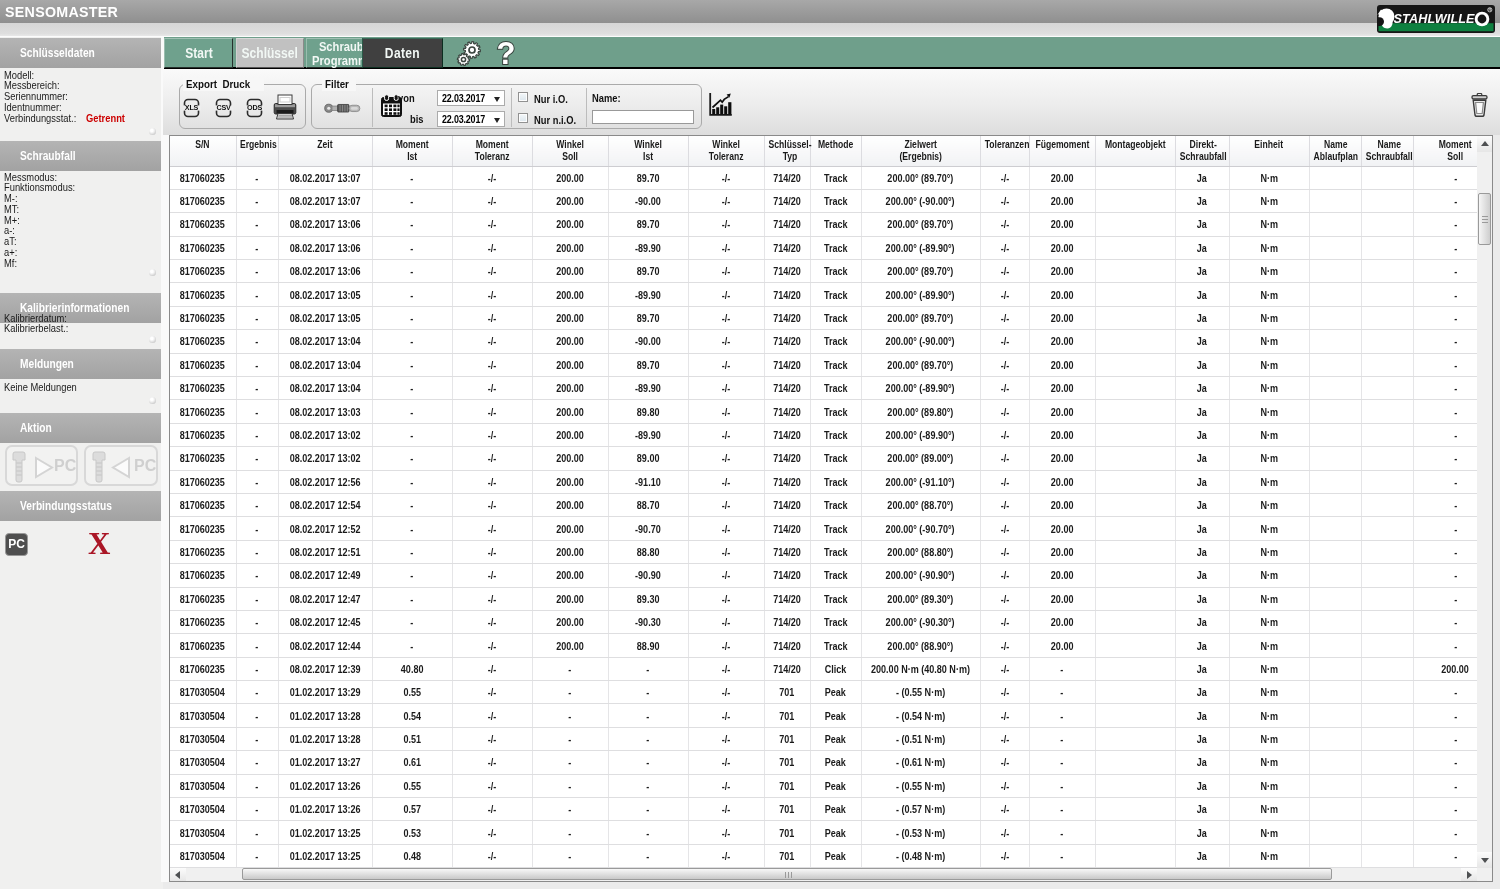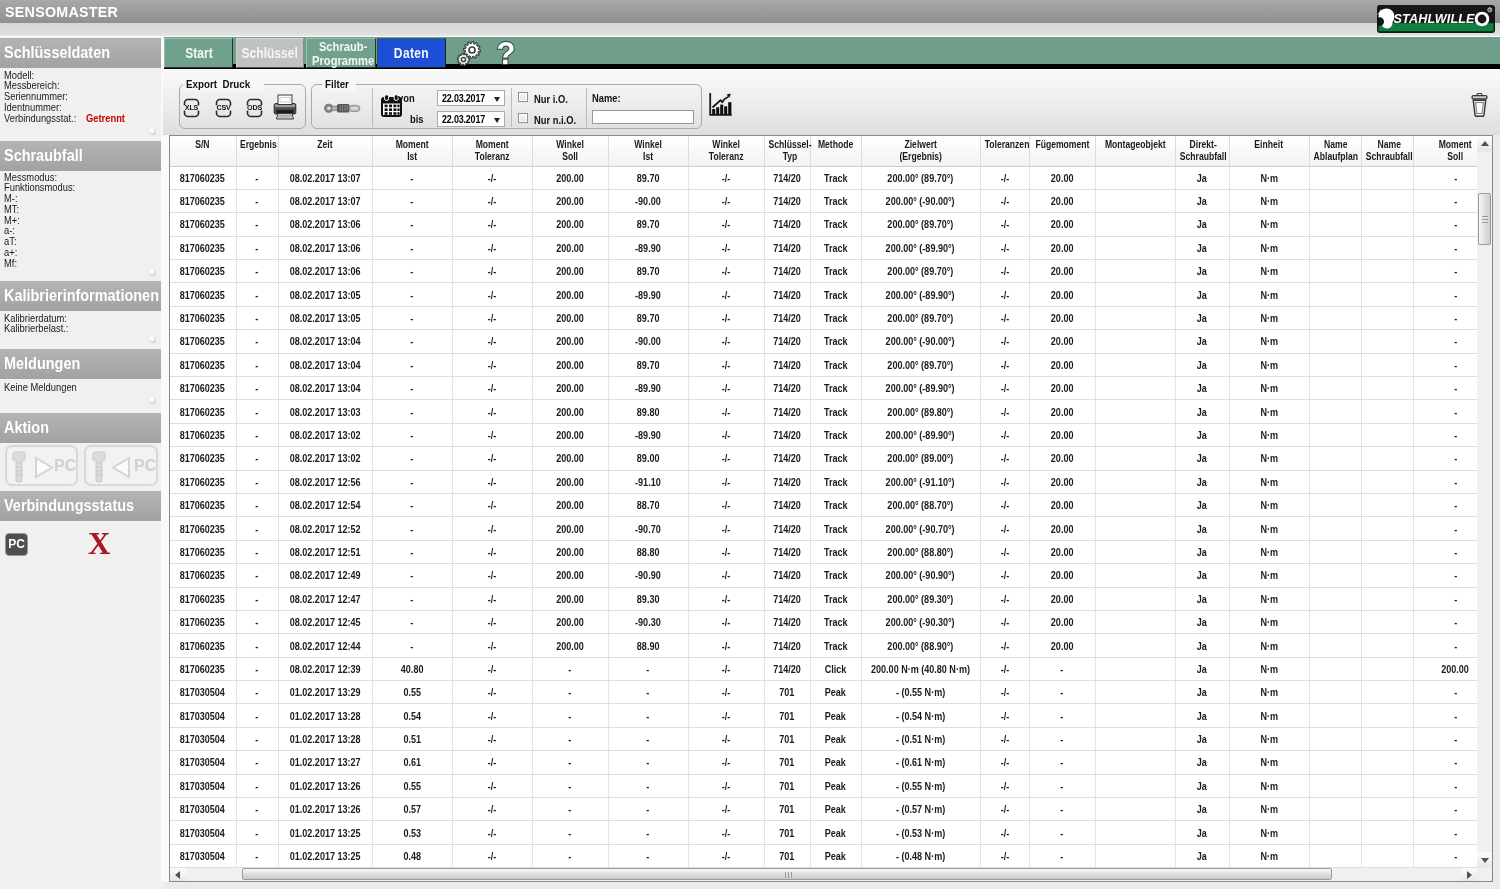--- a/index.html
+++ b/index.html
@@ -4,27 +4,27 @@
 html,body{width:1500px;height:889px;overflow:hidden;background:#ebebeb;
   font-family:"Liberation Sans",sans-serif;}
 .abs{position:absolute;}
 .sx{display:inline-block;transform:scaleX(.85);transform-origin:0 50%;white-space:nowrap;}
 .cx{display:inline-block;transform:scaleX(.86);transform-origin:50% 50%;white-space:nowrap;}
 #titlebar{left:0;top:0;width:1500px;height:23px;background:linear-gradient(#a8a8a8,#8f8f8f);}
 #titlebar .t{position:absolute;left:5px;top:3px;font-size:15px;font-weight:bold;color:#fff;letter-spacing:.3px;display:inline-block;transform:scaleX(.95);transform-origin:0 50%;}
 #band{left:0;top:23px;width:1500px;height:15px;background:linear-gradient(#d6d6d6,#dedede 80%,#e8e8e8);border-bottom:2px solid #fcfcfc;}
 #sidebar{left:0;top:37px;width:163px;height:852px;background:#f0f0ef;}
 .shead{position:absolute;left:0;width:177px;height:30px;background:linear-gradient(#b4b4b4,#a2a2a2);
-  color:#fff;font-weight:bold;font-size:17px;line-height:30px;padding-left:4px;}
+  color:#fff;font-weight:bold;font-size:12px;line-height:30px;padding-left:20px;}
 .stxt{position:absolute;left:4px;font-size:11px;line-height:10.8px;color:#1a1a1a;white-space:pre;
   transform:scaleX(.85);transform-origin:0 0;}
 .sdot{position:absolute;left:149px;width:7px;height:7px;border-radius:50%;
   background:radial-gradient(circle at 40% 35%,#ffffff 20%,#ebebeb 45%,#c6c6c6 80%,#cfcfcf);}
 #gap{left:161px;top:37px;width:8px;height:845px;background:#fafafa;}
-#tabbar{left:164px;top:37px;width:1336px;height:32px;background:#6f9f8b;border-bottom:5px solid #000000;}
+#tabbar{left:164px;top:37px;width:1336px;height:32px;background:#6f9f8b;border-bottom:2px solid #000000;}
 .tab{position:absolute;top:1px;height:30px;text-align:center;color:#f2f8f5;font-weight:bold;font-size:14px;
   line-height:29px;border:1px solid;border-color:rgba(255,255,255,.35) rgba(20,20,20,.8) rgba(20,20,20,.8) rgba(255,255,255,.3);}
 #toolbar{left:163px;top:69px;width:1337px;height:66px;background:linear-gradient(#fafafa,#ececec 55%,#dddddd);text-align:right;}
 .gbox{position:absolute;border:1px solid #aaa;border-radius:6px;height:45px;top:15px;}
 .glab{position:absolute;top:9px;background:#f7f7f7;padding:0 3px;font-weight:bold;font-size:11.5px;color:#111;line-height:13px;}
 .vsep{position:absolute;top:19px;height:39px;width:1px;background:#bcbcbc;}
 .blab{position:absolute;font-weight:bold;font-size:11px;color:#111;}
 .combo{position:absolute;width:68px;height:16px;background:#fff;border:1px solid #ababab;
   font-size:10.5px;font-weight:bold;line-height:14px;padding-left:4px;color:#000;letter-spacing:-0.2px;}
 .combo:after{content:"";position:absolute;right:4px;top:6px;border:3.5px solid transparent;border-top:5px solid #222;}
@@ -72,21 +72,21 @@
 </g>
 <circle cx="105" cy="14" r="7.3" fill="#fff"></circle>
 <circle cx="105" cy="14" r="4.4" fill="#161616"></circle>
 <text x="16.5" y="18.4" font-family="Liberation Sans,sans-serif" font-size="12.6" font-weight="bold" font-style="italic" fill="#fff" textLength="81">STAHLWILLE</text>
 <circle cx="112.8" cy="4.8" r="2.1" fill="none" stroke="#fff" stroke-width="0.7"></circle>
 <text x="111.5" y="6.4" font-size="4" fill="#fff">R</text>
 </svg>
 <div class="abs" id="sidebar">
     <div class="shead" style="top:1px"><span class="sx">Schlüsseldaten</span></div>
     <div class="shead" style="top:104px"><span class="sx">Schraubfall</span></div>
-    <div class="shead" style="top:244px"><span class="sx">Kalibrierinformationen</span></div>
+    <div class="shead" style="top:256px"><span class="sx">Kalibrierinformationen</span></div>
     <div class="shead" style="top:312px"><span class="sx">Meldungen</span></div>
     <div class="shead" style="top:376px"><span class="sx">Aktion</span></div>
     <div class="shead" style="top:454px"><span class="sx">Verbindungsstatus</span></div>
     <div class="stxt" style="top:32.5px">Modell:
 Messbereich:
 Seriennummer:
 Identnummer:
 Verbindungsstat.:</div>
     <div class="stxt" style="top:75.8px;left:86px;color:#cc0000;font-weight:bold">Getrennt</div>
     <div class="stxt" style="top:134.5px">Messmodus:
@@ -126,21 +126,21 @@
       <div class="pcgray" style="left:48px">PC</div>
     </div>
     <div id="pcbox">PC</div>
     <div id="redx">X</div>
   </div>
 <div class="abs" id="gap"></div>
 <div class="abs" id="tabbar">
     <div class="tab" style="left:0px;width:69px;background:#6fa18d"><span class="cx">Start</span></div>
     <div class="tab" style="left:72px;width:68px;background:#c1c1c1;border-color:#d8d8d8 #8a8a8a #555 #d0d0d0"><span class="cx">Schlüssel</span></div>
     <div class="tab" style="left:142px;width:70px;background:#6fa18d;line-height:14px;font-size:13px;padding-top:1px"><span class="cx">Schraub-<br>Programme</span></div>
-    <div class="tab" style="left:213px;width:69px;background:#1d4ed8;border-color:#3a6a58 #0c2e20 #0c2e20 #2a5a48;letter-spacing:.4px"><span class="cx">Daten</span></div>
+    <div class="tab" style="left:198px;width:81px;background:#404040;border-color:#3a6a58 #0c2e20 #0c2e20 #2a5a48;letter-spacing:.4px"><span class="cx">Daten</span></div>
   </div>
 <svg class="abs" style="left:455px;top:39px" width="34" height="29" viewBox="0 0 34 29">
 <path d="M14.6,20.5 L14.4,21.9 L13.2,22.0 L12.7,23.0 L13.4,24.1 L12.5,25.1 L11.4,24.5 L10.4,25.0 L10.4,26.3 L9.0,26.6 L8.5,25.4 L7.4,25.3 L6.6,26.3 L5.4,25.7 L5.6,24.5 L4.8,23.7 L3.6,24.1 L2.9,22.9 L3.8,22.0 L3.6,20.9 L2.4,20.5 L2.6,19.1 L3.8,19.0 L4.3,18.0 L3.6,16.9 L4.5,15.9 L5.6,16.5 L6.6,16.0 L6.6,14.7 L8.0,14.4 L8.5,15.6 L9.6,15.7 L10.4,14.7 L11.6,15.3 L11.4,16.5 L12.2,17.3 L13.4,16.9 L14.1,18.1 L13.2,19.0 L13.4,20.1 Z" fill="#fff" stroke="#3c4641" stroke-width="1.2"></path>
 <circle cx="8.5" cy="20.5" r="2.1" fill="none" stroke="#3c4641" stroke-width="1.5"></circle>
 <path d="M25.4,11.0 L25.3,12.6 L23.5,12.7 L23.0,13.9 L24.3,15.2 L23.4,16.5 L21.7,15.7 L20.8,16.5 L21.2,18.3 L19.8,18.9 L18.7,17.5 L17.5,17.7 L17.0,19.4 L15.4,19.3 L15.3,17.5 L14.1,17.0 L12.8,18.3 L11.5,17.4 L12.3,15.7 L11.5,14.8 L9.7,15.2 L9.1,13.8 L10.5,12.7 L10.3,11.5 L8.6,11.0 L8.7,9.4 L10.5,9.3 L11.0,8.1 L9.7,6.8 L10.6,5.5 L12.3,6.3 L13.2,5.5 L12.8,3.7 L14.2,3.1 L15.3,4.5 L16.5,4.3 L17.0,2.6 L18.6,2.7 L18.7,4.5 L19.9,5.0 L21.2,3.7 L22.5,4.6 L21.7,6.3 L22.5,7.2 L24.3,6.8 L24.9,8.2 L23.5,9.3 L23.7,10.5 Z" fill="#fff" stroke="#3c4641" stroke-width="1.2"></path>
 <circle cx="17" cy="11" r="3.0" fill="none" stroke="#3c4641" stroke-width="1.7"></circle>
 </svg>
 <svg class="abs" style="left:492px;top:39px" width="28" height="30" viewBox="0 0 28 30">
 <text x="14" y="25" text-anchor="middle" font-family="Liberation Sans,sans-serif" font-size="31" font-weight="bold" fill="#fff" stroke="#37423d" stroke-width="2" paint-order="stroke">?</text>
   </svg>

